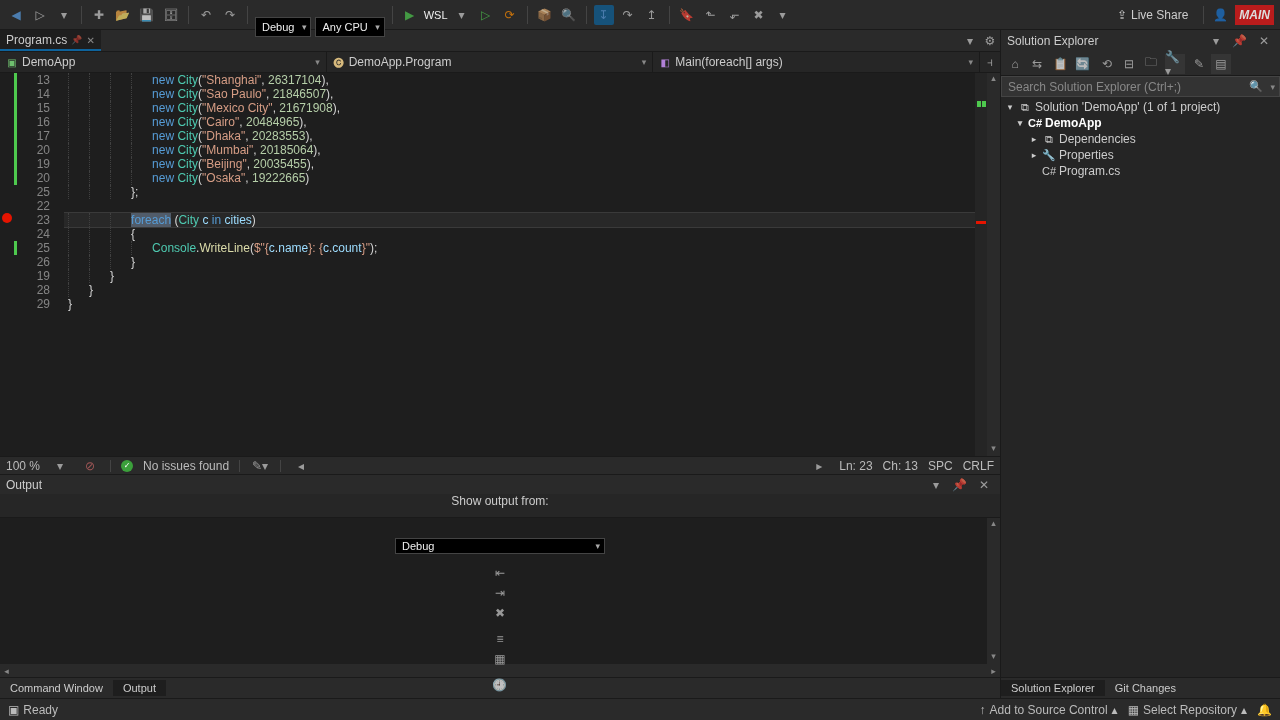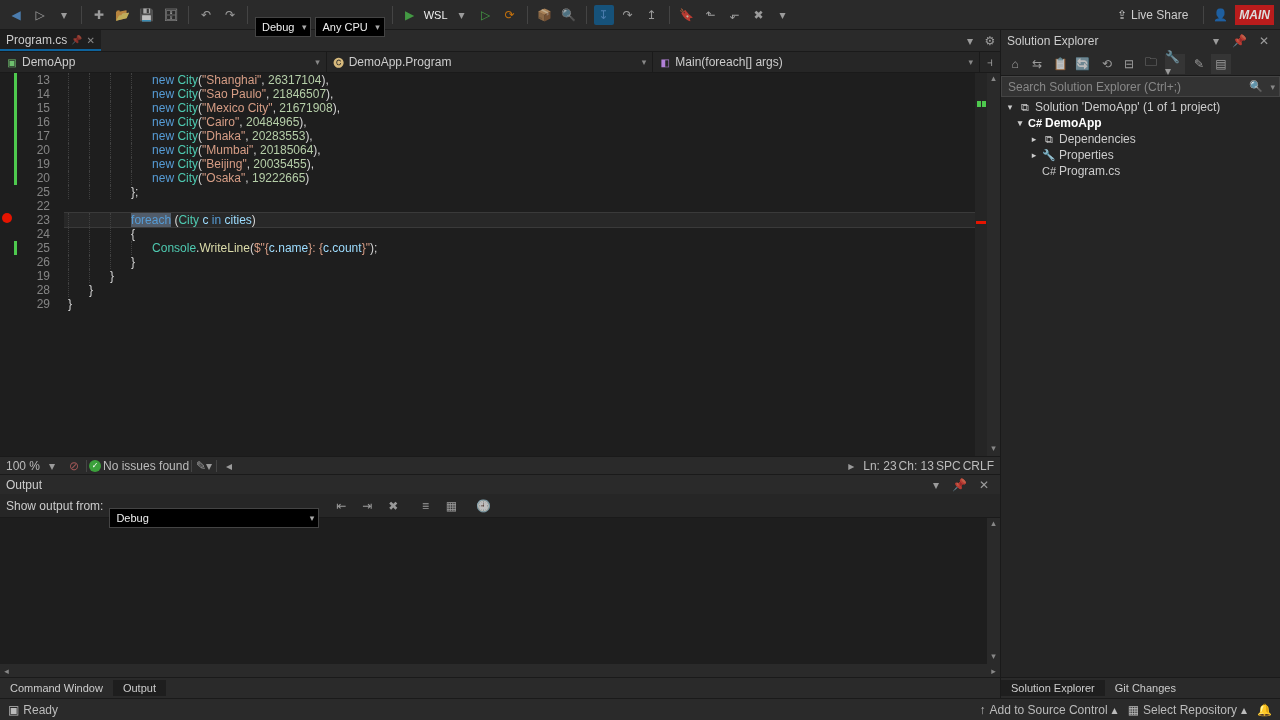--- a/index.html
+++ b/index.html
@@ -39,26 +39,26 @@
 .num { color: #b5cea8; }
 .ident { color: #9cdcfe; }
 .meth { color: #dcdcaa; text-align: center; }
 .p { color: #d4d4d4; }
 .hl-word { background: #515c6a; }
 .guide { display: inline-block; width: 0; border-left: 1px dotted #404040; height: 14px; vertical-align: top; }
 .markstrip { width: 12px; background: #252525; position: relative; }
 .scrollv { width: 13px; background: #2a2a2a; display: flex; flex-direction: column; }
 .scrollv .arrow { height: 13px; text-align: center; font-size: 9px; color: #888; cursor: pointer; }
 .scrollv .track { flex: 1; }
-.statusbar-ed { height: 18px; background: #2a2a2a; display: flex; align-items: center; padding: 0 6px; gap: 2px; font-size: 11px; color: #bbb; border-top: 1px solid #1a1a1a; }
+.statusbar-ed { height: 18px; background: #2a2a2a; display: flex; align-items: center; padding: 0 6px; gap: 10px; font-size: 11px; color: #bbb; border-top: 1px solid #1a1a1a; }
 .statusbar-ed .sep2 { width: 1px; height: 12px; background: #444; }
 .output-panel { height: 203px; display: flex; flex-direction: column; border-top: 1px solid #1a1a1a; }
 .panel-header { height: 19px; background: #2a2a2a; display: flex; align-items: center; padding: 0 6px; font-size: 11px; }
 .panel-header .right { margin-left: auto; display: flex; gap: 4px; }
-.output-toolbar { height: 24px; background: #262626; display: flex; align-items: center; padding: 0 6px; gap: 6px; border-bottom: 1px solid #1a1a1a; font-size: 11px; }
+.output-toolbar { height: 24px; background: #262626; display: flex; align-items: center; padding: 0 6px; gap: 6px; border-bottom: 1px solid #1a1a1a; font-size: 11px; flex-direction: column; }
 .output-body { flex: 1; background: #1e1e1e; display: flex; }
 .output-text { flex: 1; }
 .slnexp { width: 280px; background: #252525; display: flex; flex-direction: column; border-left: 1px solid #1a1a1a; }
 .sln-header { height: 22px; background: #2a2a2a; display: flex; align-items: center; padding: 0 6px; font-size: 11px; }
 .sln-header .right { margin-left: auto; display: flex; gap: 4px; }
 .sln-tools { height: 24px; background: #2a2a2a; display: flex; align-items: center; padding: 0 4px; gap: 2px; border-bottom: 1px solid #1a1a1a; }
 .sln-search { height: 21px; background: #333; border: 1px solid #444; margin: 0; display: flex; align-items: center; padding: 0 6px; color: #888; font-size: 11px; position: relative; }
 .sln-search .mag { position: absolute; right: 16px; font-size: 11px; }
 .sln-search::after { content: "▾"; position: absolute; right: 4px; font-size: 9px; }
 .tree { flex: 1; padding: 2px 0; font-size: 11px; overflow: auto; }

